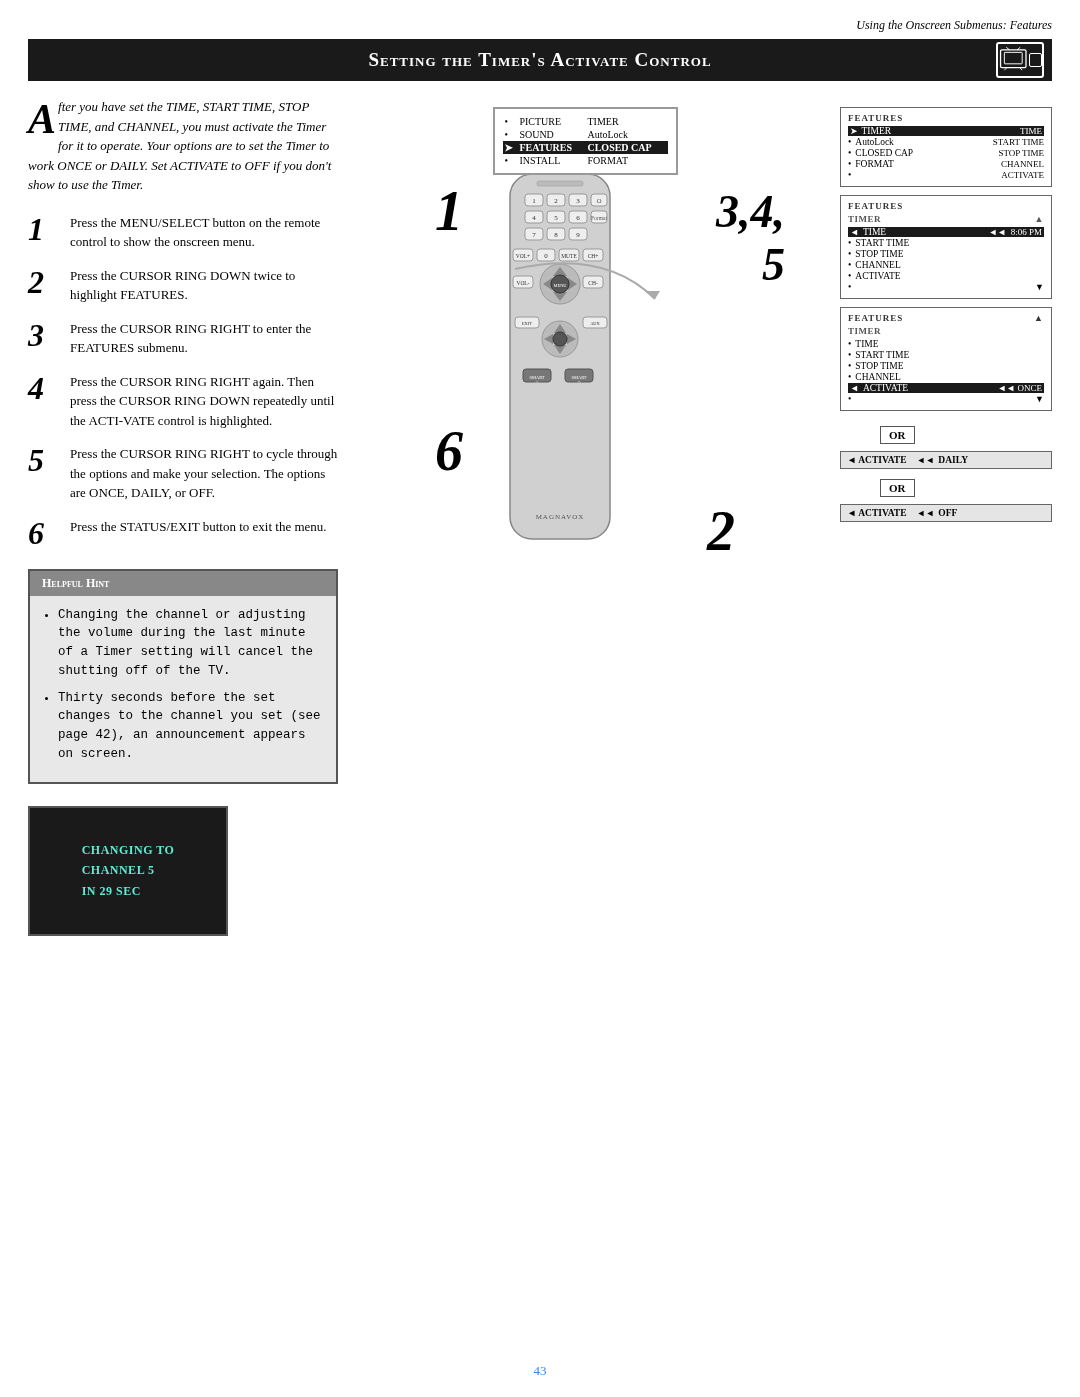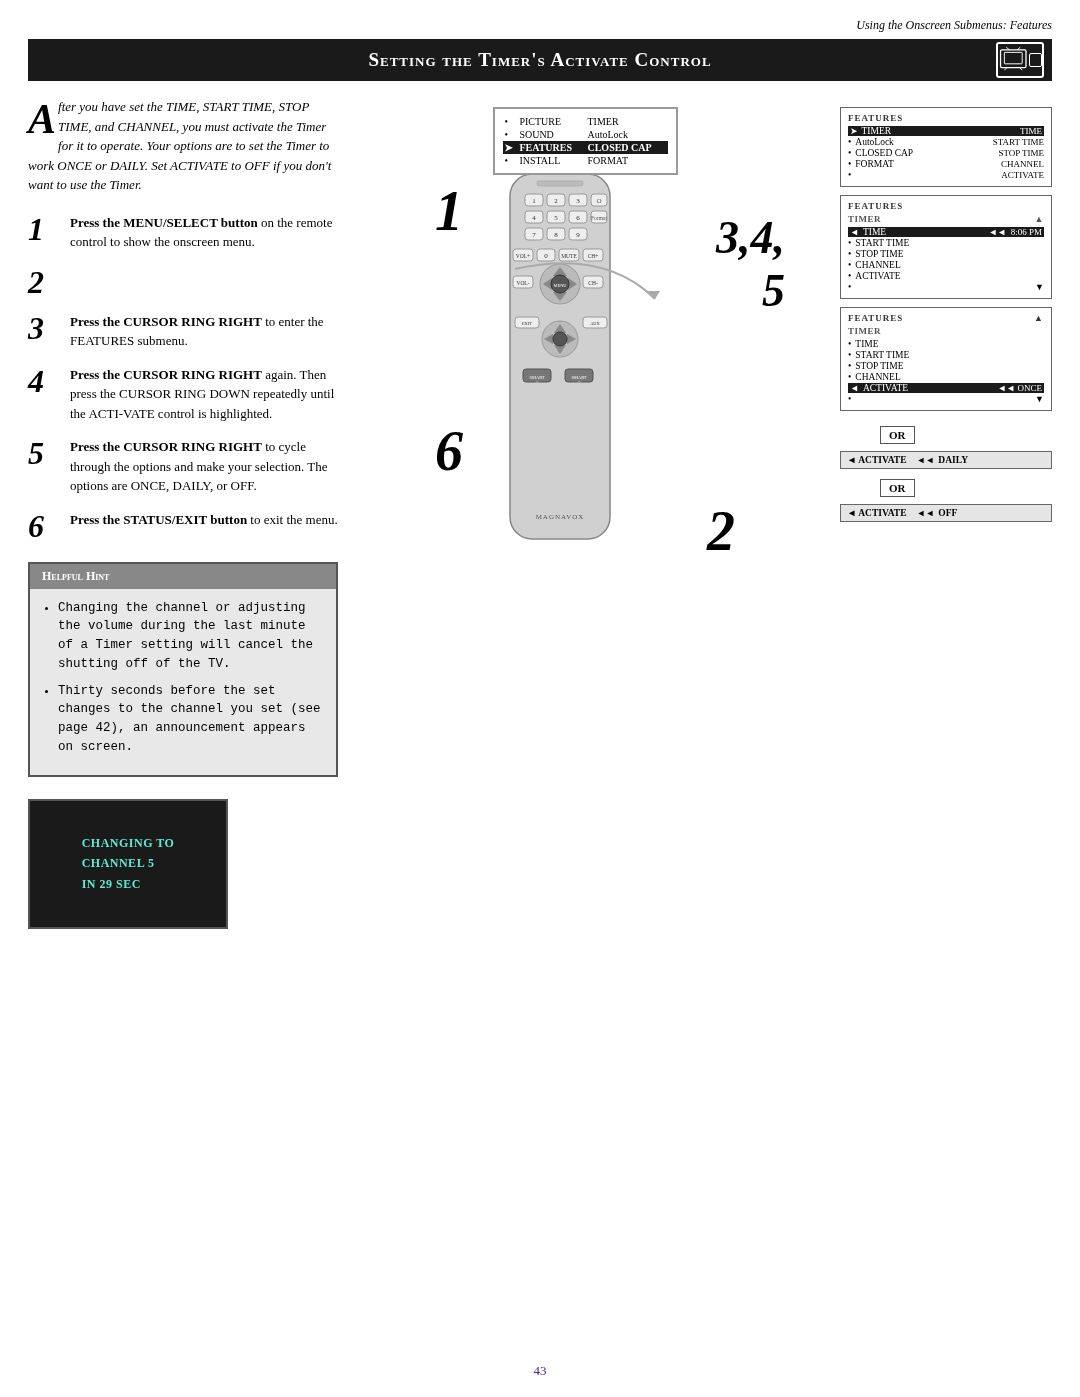--- a/index.html
+++ b/index.html
@@ -103,21 +103,21 @@
     .step-number {
       font-size: 32px;
       font-weight: bold;
       font-style: italic;
       min-width: 32px;
       line-height: 1;
       margin-right: 10px;
       margin-top: 0;
     }
     .step-content { flex: 1; font-size: 13px; line-height: 1.5; }
-    .step-content strong { font-weight: bold; font-style: normal; }
+    .step-content strong { font-weight: normal; font-style: normal; }
 
     
     .hint-box {
       border: 2px solid #555;
       background: #e8e8e8;
       margin-top: 20px;
       padding: 0;
     }
     .hint-title {
       background: #888;
@@ -287,21 +287,21 @@
     .activate-row .act-arrows { margin: 0 4px; font-size: 9px; }
     .activate-row .act-value { font-weight: bold; text-align: right; }
 
     
     .page-number {
       position: absolute;
       bottom: 18px;
       left: 50%;
       transform: translateX(-50%);
       font-size: 13px;
-      color: #4c1d95;
+      color: #3b82f6;
     }
 
     
     .arrow-overlay {
       position: absolute;
       top: 0; left: 0;
       pointer-events: none;
       z-index: 5;
     }
   </style>
@@ -326,36 +326,40 @@
     </svg>
   </div>
 </div>
 
 <div class="main-content">
 
   <div class="left-col">
 
     <div class="intro-text">
       <p>
-        <span class="drop-cap">A</span><em>fter you have set the TIME, START TIME, STOP TIME, and CHANNEL, you must activate the Timer for it to operate. Your options are to set the Timer to work ONCE or DAILY. Set ACTIVATE to OFF if you don't want to use the Timer.</em>
+        <span class="drop-cap">A</span><em>fter you have set the TIME, START TIME, STOP TIME, and CHANNEL, you must activate the Timer for it to operate. Your options are to set the Timer to work ONCE or DAILY. Set ACTIVATE to OFF if you don't show to use the Timer.</em>
       </p>
     </div>
 
     <div class="steps">
 
       <div class="step">
         <div class="step-number">1</div>
         <div class="step-content">
           <strong>Press the MENU/SELECT button</strong>
           <span> on the remote control to show the onscreen menu.</span>
         </div>
       </div>
 
       <div class="step">
         <div class="step-number">2</div>
+        <div class="step-content">
+          <strong>Press the CURSOR RING DOWN</strong>
+          <span> twice to highlight FEATURES.</span>
+        </div>
       </div>
 
       <div class="step">
         <div class="step-number">3</div>
         <div class="step-content">
           <strong>Press the CURSOR RING RIGHT</strong>
           <span> to enter the FEATURES submenu.</span>
         </div>
       </div>
 
@@ -432,21 +436,21 @@
           <td>INSTALL</td>
           <td>FORMAT</td>
         </tr>
       </tbody>
         </table>
     </div>
 
     <div class="remote-diagram-area">
 
       <div class="float-num n1">1</div>
-      <div class="float-num n3" style="font-size:46px; right:-60px; top:42px; white-space:nowrap;">3,4,<br>&nbsp;&nbsp;&nbsp;&nbsp;5</div>
+      <div class="float-num n3" style="font-size:46px; right:-60px; top:16px; white-space:nowrap;">3,4,<br>&nbsp;&nbsp;&nbsp;&nbsp;5</div>
       <div class="float-num n6">6</div>
       <div class="float-num n2">2</div>
 
       <div class="remote-svg-wrap">
         <svg viewBox="0 0 130 380" width="130" height="380" xmlns="http://www.w3.org/2000/svg">
 
           <rect x="15" y="5" width="100" height="365" rx="22" ry="22" fill="#d0d0d0" stroke="#888" stroke-width="1.5"></rect>
 
           <rect x="42" y="12" width="46" height="5" rx="2" fill="#bbb" stroke="#999" stroke-width="0.5"></rect>
 

